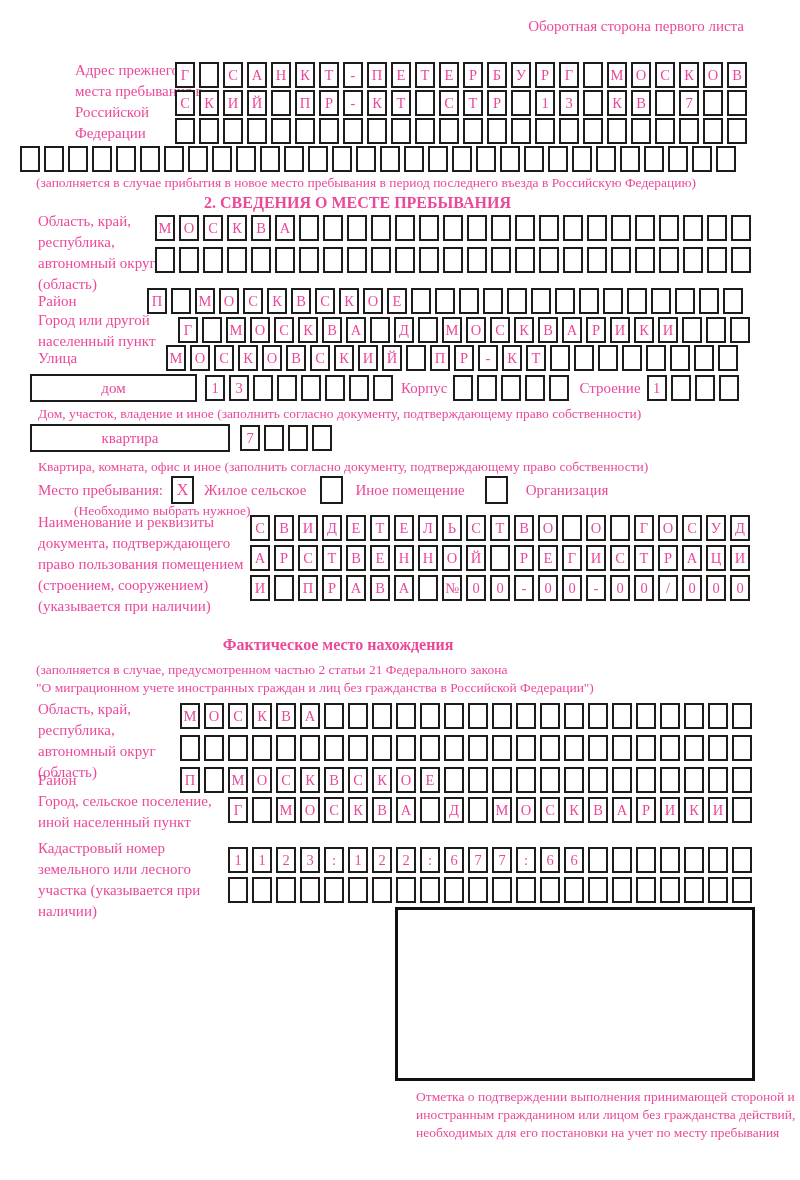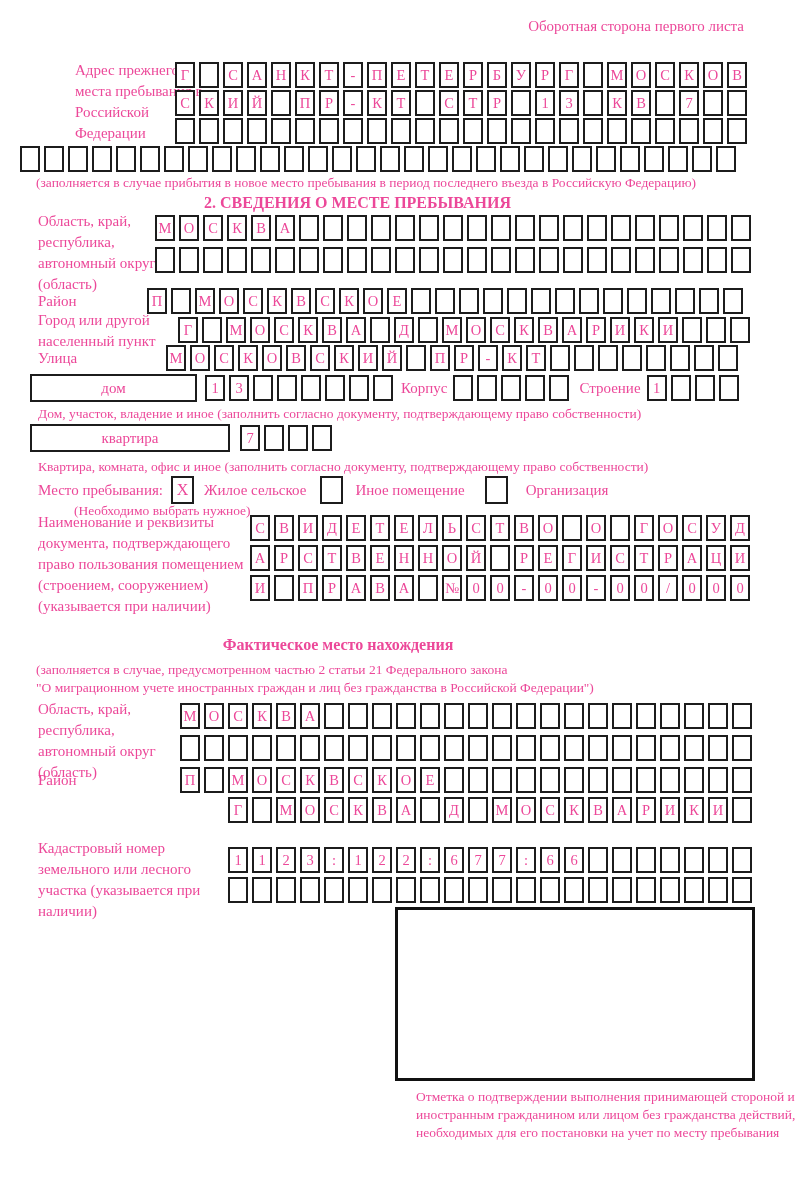--- a/index.html
+++ b/index.html
@@ -535,20 +535,21 @@
       <span class="cell"></span>
       <span class="cell"></span>
       <span class="cell"></span>
       <span class="cell"></span>
       <span class="cell"></span>
       <span class="cell"></span>
       <span class="cell"></span>
       <span class="cell"></span>
     </div>
 
+  <div id="city2-label" class="abs lbl">Город, сельское поселение, иной населенный пункт</div>
   <div id="city2-row" class="abs cellrow">
       <span class="cell">Г</span>
       <span class="cell"></span>
       <span class="cell">М</span>
       <span class="cell">О</span>
       <span class="cell">С</span>
       <span class="cell">К</span>
       <span class="cell">В</span>
       <span class="cell">А</span>
       <span class="cell"></span>

